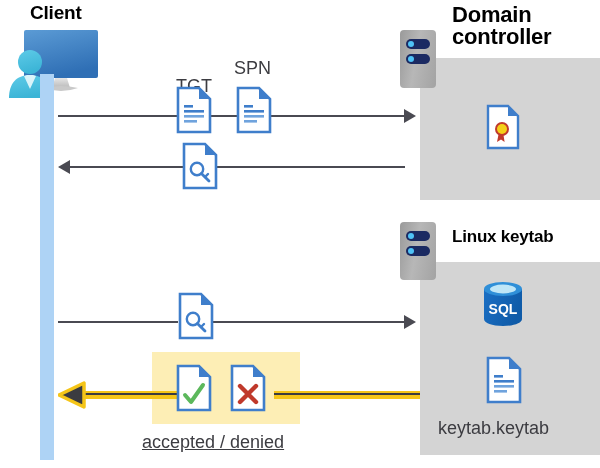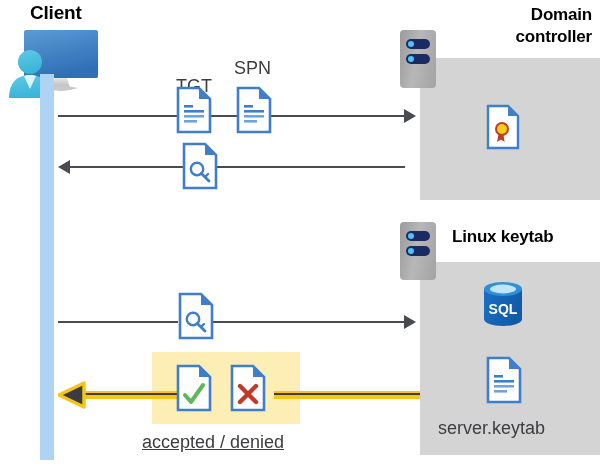--- a/index.html
+++ b/index.html
@@ -24,24 +24,23 @@
     font-weight: bold;
     color: #000000;
     letter-spacing: -0.2px;
   }
   #client-title {
     left: 30px; top: 2px;
     font-size: 19px;
   }
   #dc-title {
     left: 452px; top: 4px;
-    font-size: 17px;
+    font-size: 22px;
     line-height: 22px;
     width: 140px;
-    text-align: right;
   }
   #linux-title {
     left: 452px; top: 226px;
     font-size: 17px;
     line-height: 22px;
     width: 145px;
   }
 
   
   .gray-panel {
@@ -286,21 +285,21 @@
 
   <svg class="abs" id="doc-keytab" viewBox="0 0 36 48">
     <path d="M2 2 h21 l11 11 v33 h-32 z" fill="#ffffff" stroke="#3f7ecb" stroke-width="2.6"></path>
     <path d="M23 2 l11 11 h-11 z" fill="#3f7ecb"></path>
     <rect x="8" y="24" width="20" height="2.6" fill="#3f7ecb"></rect>
     <rect x="8" y="29" width="20" height="2.6" fill="#6fa3dd"></rect>
     <rect x="8" y="34" width="13" height="2.6" fill="#6fa3dd"></rect>
     <rect x="8" y="19" width="9" height="2.6" fill="#3f7ecb"></rect>
   </svg>
 
-  <div class="abs" id="keytab-label">server.keytab</div>
+  <div class="abs" id="keytab-label">keytab.keytab</div>
 
   <div class="abs" id="highlight-box"></div>
 
   <div class="abs yellow-line" style="left:82px; top:391px; width:96px;"></div>
   <div class="abs yellow-line" style="left:274px; top:391px; width:146px;"></div>
 
   <svg class="abs" id="yellow-arrow" viewBox="0 0 30 30">
     <path d="M1 15 L26 3 L26 27 z" fill="#3b3b40" stroke="#f5c518" stroke-width="3.5" stroke-linejoin="round"></path>
   </svg>
 

